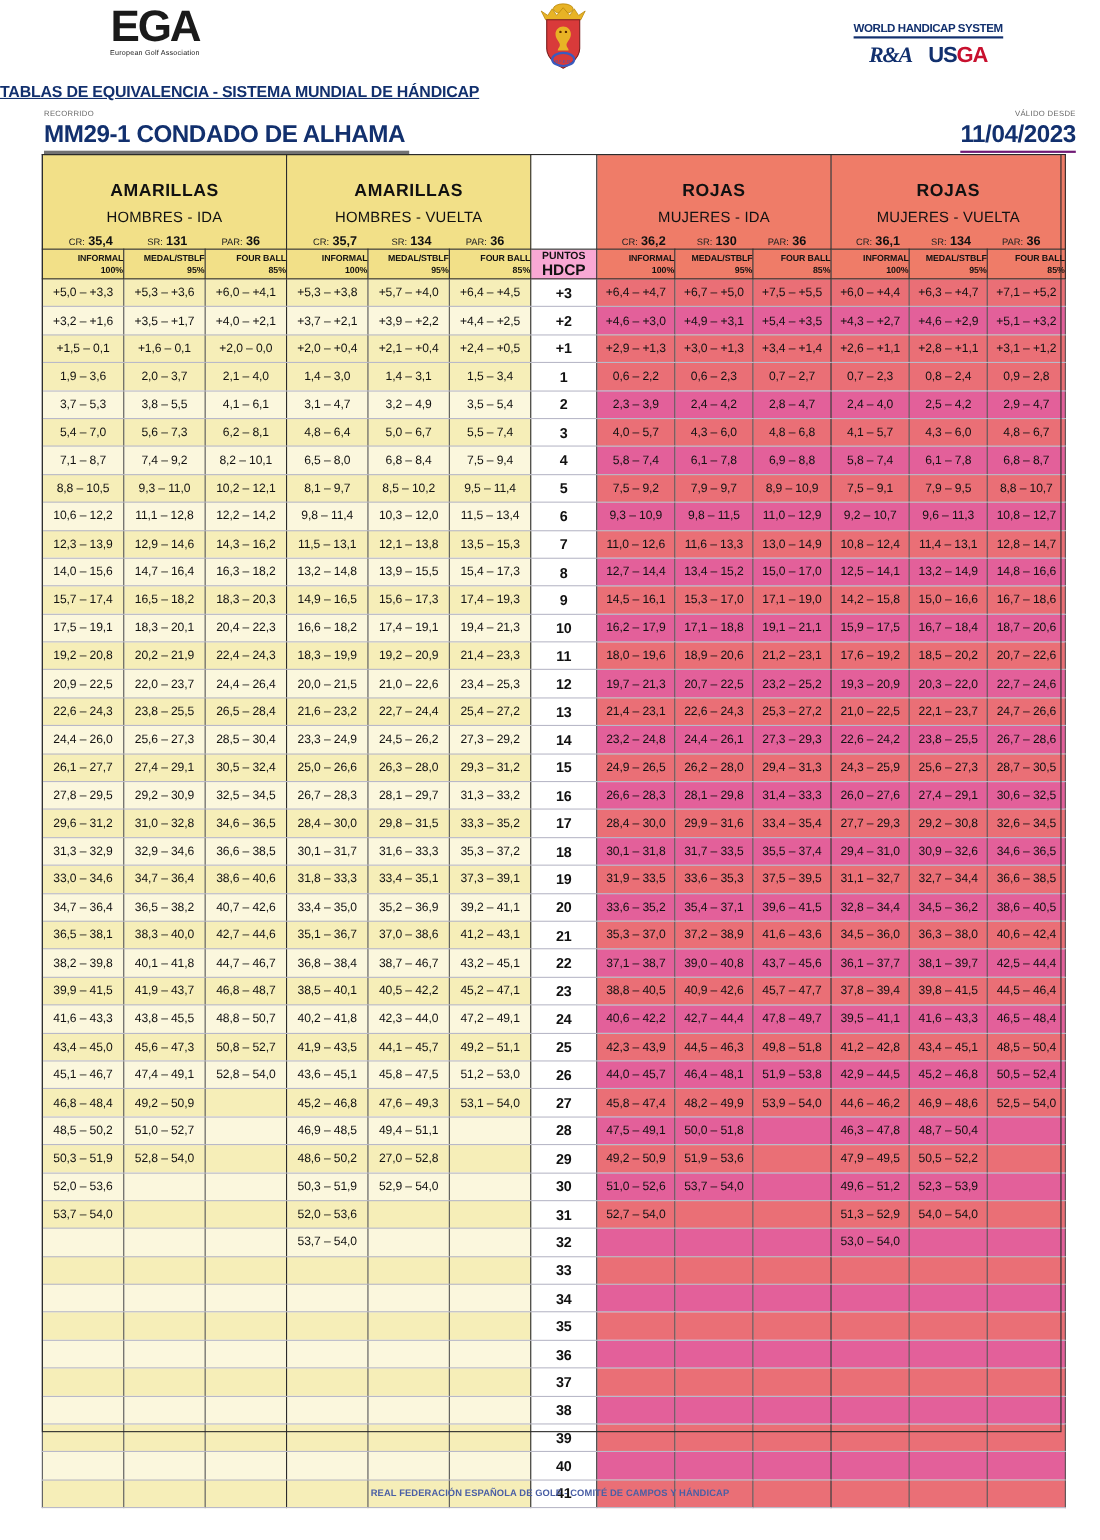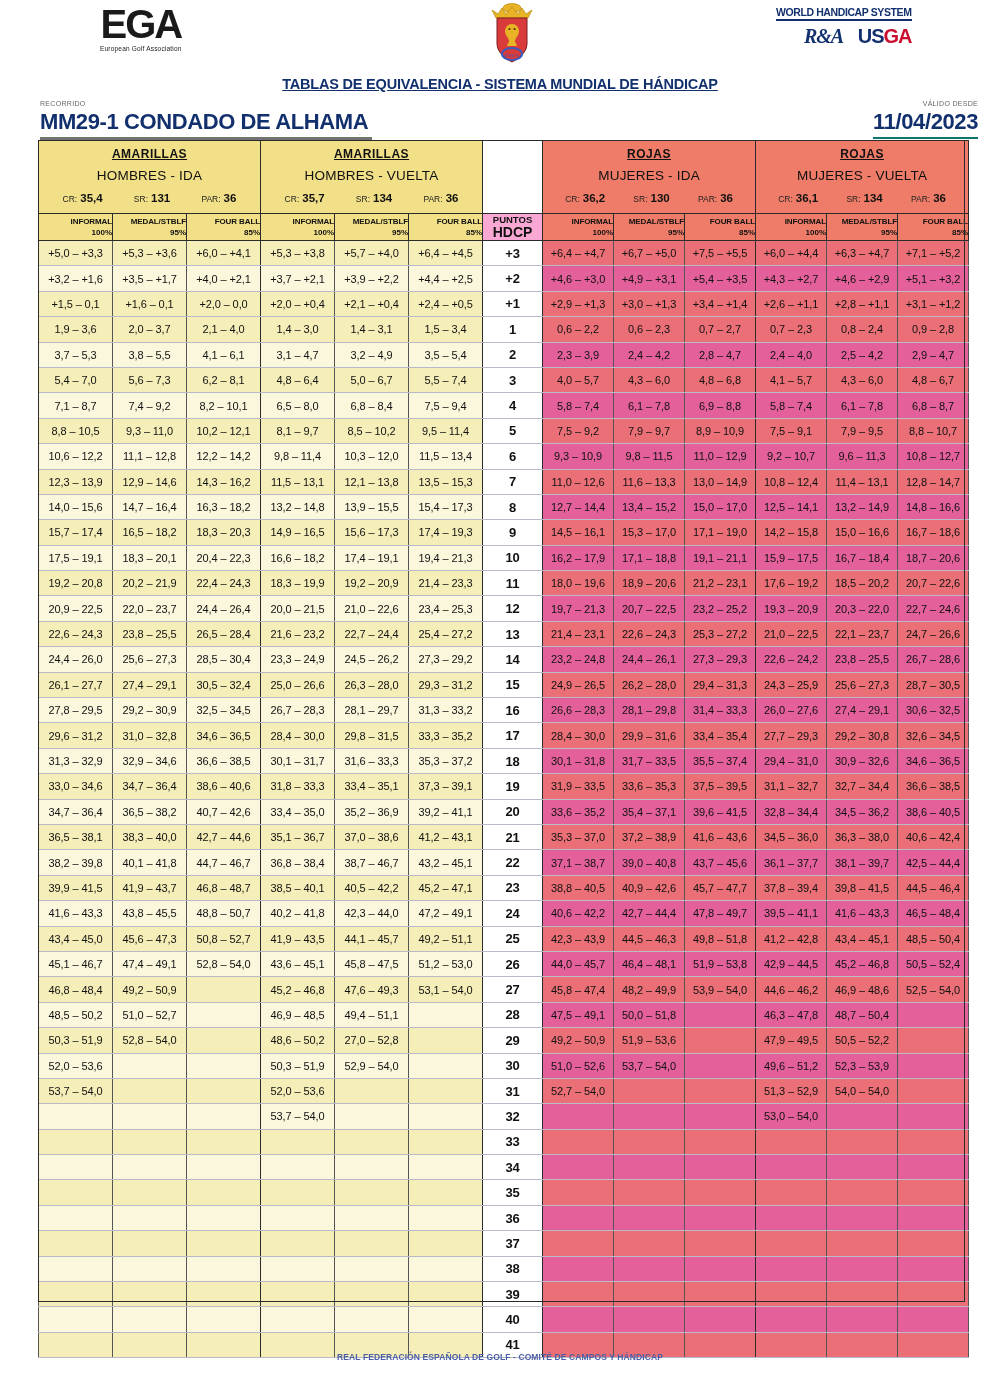--- a/index.html
+++ b/index.html
@@ -14,57 +14,57 @@
 
   
   .logo-row{position:relative;height:72px;}
   .ega-logo{position:absolute;left:100px;top:4px;text-align:center;}
   .ega-word{font-family:Liberation Sans, sans-serif;font-weight:bold;font-size:40px;
             letter-spacing:-2px;line-height:40px;color:#1a1a1a;}
   .ega-sub{font-size:6.5px;letter-spacing:.2px;color:#222;margin-top:1px;}
 
   .crest{position:absolute;left:484px;top:2px;width:56px;height:64px;}
 
-  .whs-logo{position:absolute;left:776px;top:6px;text-align:right;}
+  .whs-logo{position:absolute;left:776px;top:20px;text-align:center;}
   .whs-line1{font-size:10.5px;font-weight:bold;letter-spacing:-.4px;color:#12306e;
              border-bottom:2px solid #12306e;padding-bottom:1px;}
   .whs-line2{margin-top:4px;font-size:20px;font-weight:bold;letter-spacing:-1px;}
   .rna{color:#12306e;font-style:italic;font-family:"Liberation Serif",serif;}
   .usga-us{color:#12306e;}
   .usga-ga{color:#c8102e;}
 
   
-  .main-title{text-align:center;font-size:14.5px;font-weight:bold;color:#12306e;
+  .main-title{font-size:14.5px;font-weight:bold;color:#12306e;
               text-decoration:underline;letter-spacing:-.2px;margin-top:4px;}
   .course-row{position:relative;height:48px;margin-top:8px;}
   .lbl-recorrido{position:absolute;left:40px;top:0;font-size:7px;color:#666;letter-spacing:.3px;}
   .course-name{position:absolute;left:40px;top:9px;font-size:22px;font-weight:bold;
                color:#12306e;border-bottom:6px solid #737373;padding:0 4px 2px 0;letter-spacing:-.4px;}
   .lbl-valido{position:absolute;right:22px;top:0;font-size:7px;color:#666;letter-spacing:.3px;}
   .valid-date{position:absolute;right:22px;top:9px;font-size:22px;font-weight:bold;
-              color:#12306e;border-bottom:2px solid #0f766e;padding:0 0 2px 0;letter-spacing:-.4px;}
+              color:#12306e;border-bottom:2px solid #701a75;padding:0 0 2px 0;letter-spacing:-.4px;}
 
   
   .sheet{position:absolute;left:38px;top:140px;width:925px;}
 
   table.grid{border-collapse:collapse;table-layout:fixed;width:925px;}
   table.grid td,table.grid th{padding:0;margin:0;}
 
   
   col.c-y{width:74px;}
   col.c-p{width:60px;}
   col.c-r{width:71px;}
 
   .tee-head{
     height:72px;text-align:center;vertical-align:top;
     border:1.6px solid #2b2b2b;
   }
   .tee-y{background:#f2e088;}
   .tee-r{background:#ef7c68;}
-  .tee-name{font-size:12px;font-weight:bold;letter-spacing:.5px;padding-top:6px;color:#111;text-decoration:underline;}
+  .tee-name{font-size:16px;font-weight:bold;letter-spacing:.5px;padding-top:24px;color:#111;}
   .tee-cat{font-size:13.5px;padding-top:7px;letter-spacing:.2px;color:#111;}
   .tee-stats{font-size:9px;padding-top:9px;display:flex;justify-content:space-around;
              align-items:flex-end;padding-left:8px;padding-right:8px;}
   .stat{white-space:nowrap;}
   .stat .k{font-size:8.5px;color:#222;}
   .stat .v{font-size:11.5px;font-weight:bold;margin-left:3px;}
 
   .sub-head{height:26px;text-align:right;border:1.3px solid #2b2b2b;font-weight:bold;}
   .sub-head .t1{font-size:8px;letter-spacing:-.1px;display:block;line-height:11px;}
   .sub-head .t2{font-size:8px;display:block;line-height:11px;}

